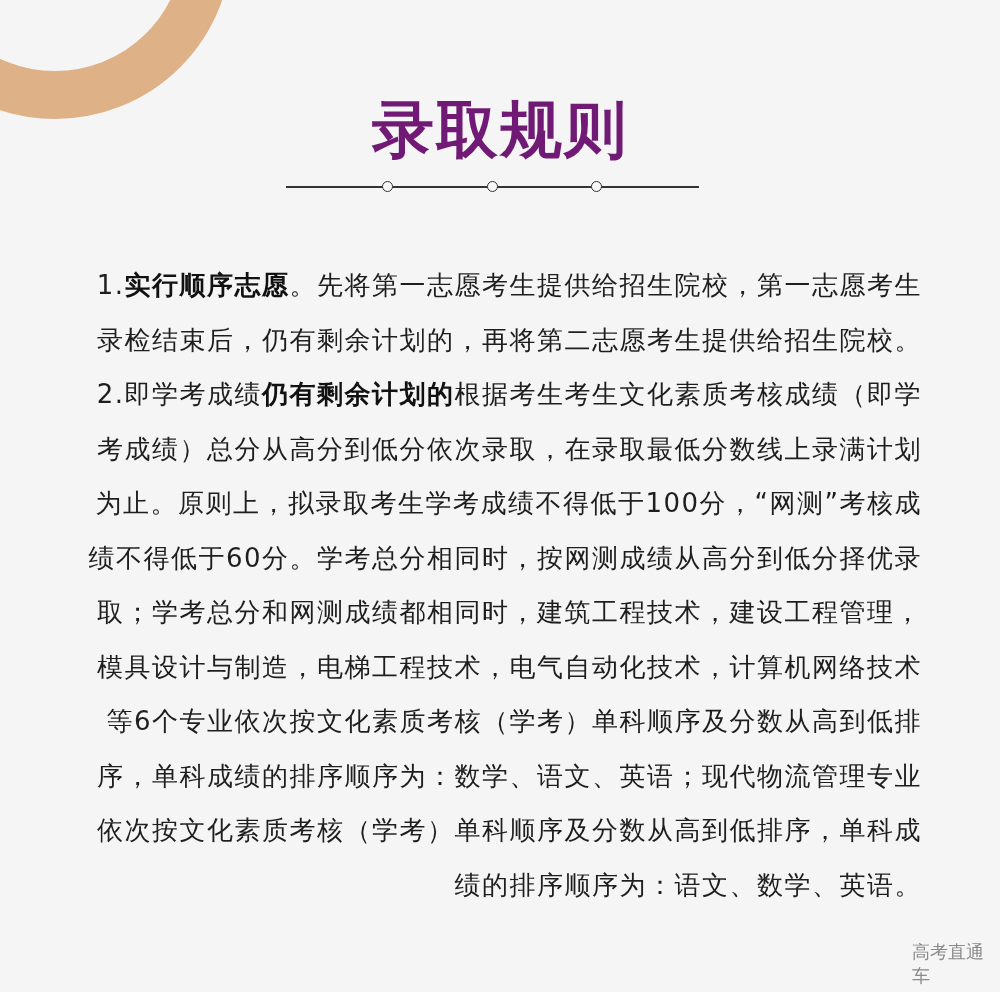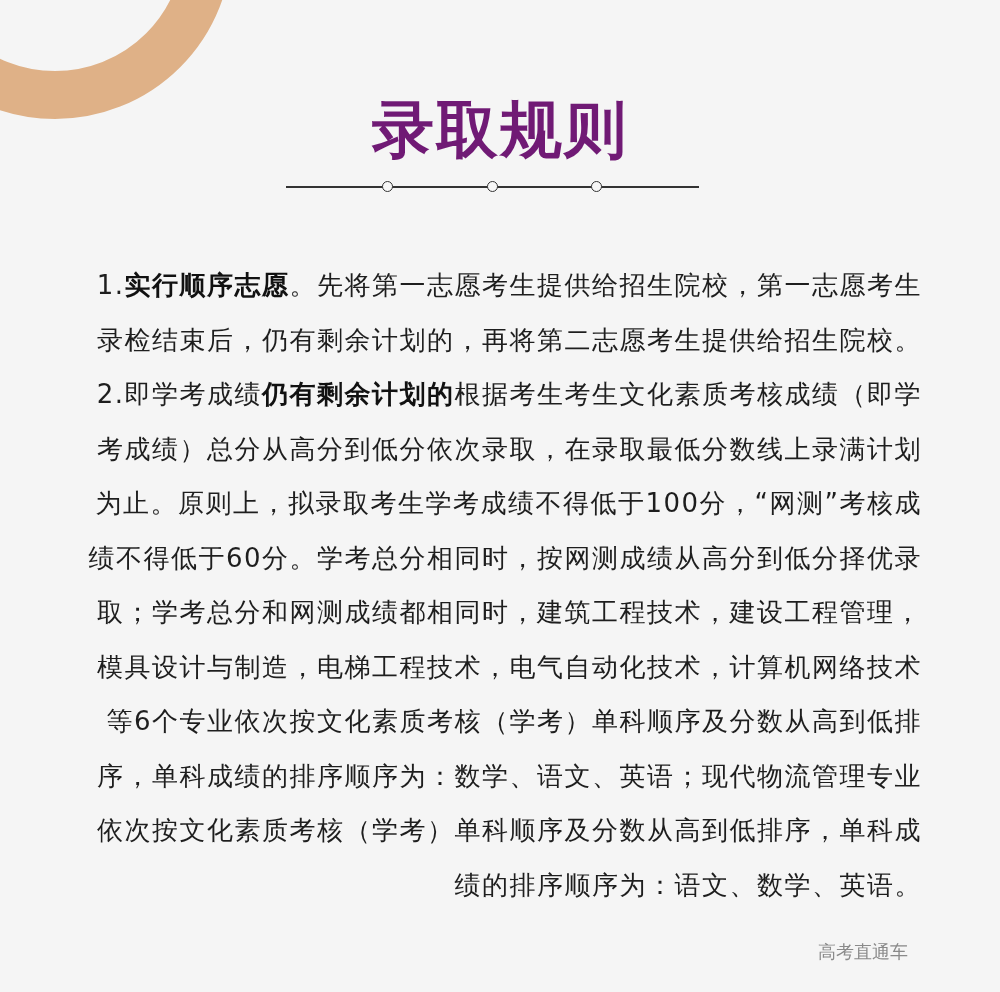--- a/index.html
+++ b/index.html
@@ -25,21 +25,21 @@
       position:absolute; top:181px; width:9px; height:9px; border:1.3px solid #333;
       border-radius:50%; background:#f7f7f7;
     }
     .content {
       position:absolute; left:86px; top:258px; width:836px;
       font-size:26px; line-height:54.5px; color:#1e1e1e; letter-spacing:1.5px;
     }
     .content p { margin:0;text-align:right; }
     .content b { font-weight:bold; color:#111; }
     .watermark {
-      position:absolute; left:818px; top:940px; font-size:18px; color:#8a8a8a;
+      position:absolute; left:912px; top:940px; font-size:18px; color:#8a8a8a;
     }
   </style>
 </head>
 <body>
 
 <div class="ring"></div>
 
 <div class="title">录取规则</div>
 
 <div class="divider"></div>

